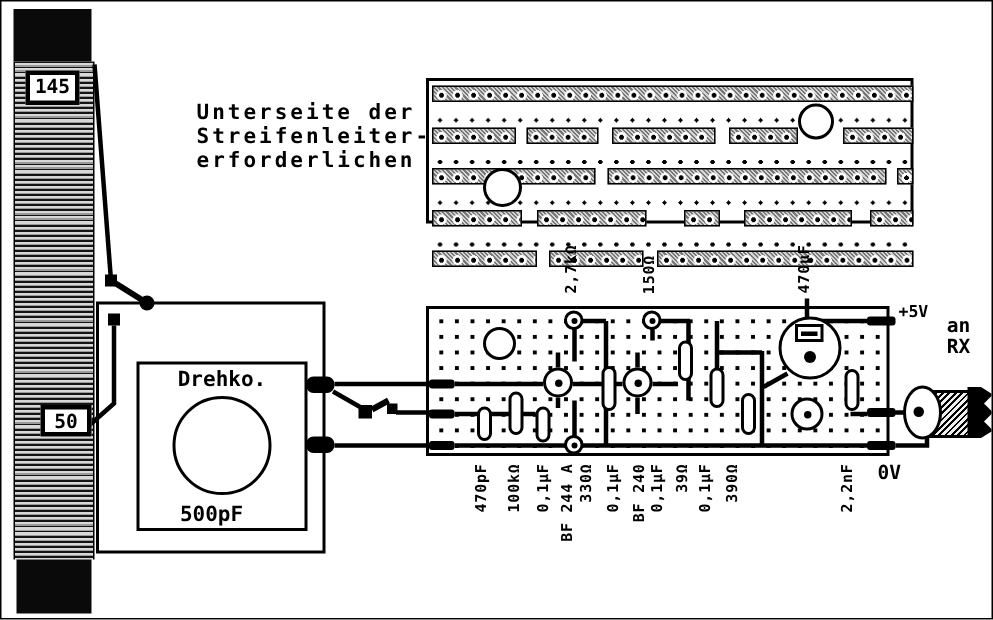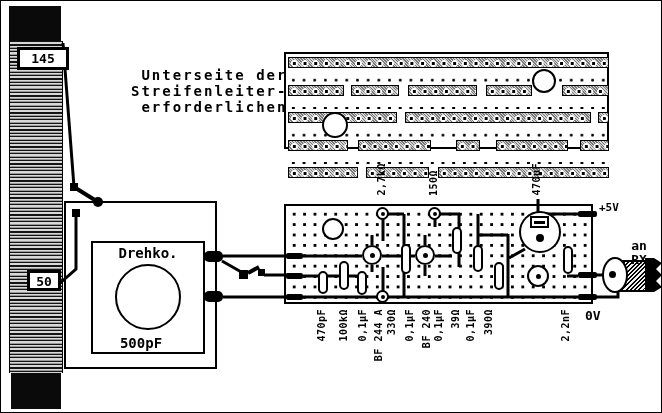--- a/index.html
+++ b/index.html
@@ -1,19 +1,19 @@
 <!DOCTYPE html>
 <html><head>
 <meta charset="utf-8">
 <style>
   html,body{margin:0;padding:0;background:#888;}
   #stage{position:relative;width:662px;height:413px;background:#fff;border:1px solid #000;
          box-sizing:border-box;overflow:hidden;
          font-family:"DejaVu Sans Mono",monospace;font-weight:bold;color:#000;}
-  .abs{position:absolute;box-sizing:border-box;text-align:right;}
+  .abs{position:absolute;box-sizing:border-box;}
   
   .coil-body{background:
      repeating-linear-gradient(180deg,#141414 0 1.2px,#d8d8d8 1.2px 2.6px,#9a9a9a 2.6px 3.4px);
      border-left:1px solid #000;border-right:1px solid #000;}
   .cap{background:#0a0a0a;}
   .tapbox{background:#fff;border:3px solid #000;text-align:center;font-size:13px;line-height:17px;}
   
   .obox{border:2px solid #000;background:#fff;}
   
   .strip-row{position:relative;height:11px;margin-bottom:8.3px;}
@@ -50,21 +50,21 @@
   .center{text-align:center;}
 </style>
 </head>
 <body>
 
 <div id="stage">
 
   <div class="abs cap" style="left:8px;top:5px;width:52px;height:35px;"></div>
   <div class="abs coil-body" style="left:8px;top:40px;width:54px;height:332px;"></div>
   <div class="abs cap" style="left:10px;top:372px;width:50px;height:36px;"></div>
-  <div class="abs tapbox" style="left:16px;top:46px;width:52px;height:23px;z-index:8;"><span>145</span></div>
+  <div class="abs tapbox" style="left:16px;top:46px;width:36px;height:23px;z-index:8;"><span>145</span></div>
   <div class="abs tapbox" style="left:26px;top:269px;width:34px;height:21px;z-index:8;"><span>50</span></div>
 
   <div class="abs note" style="left:130px;top:66px;">
       <div>Unterseite der</div>
       <div>Streifenleiter-</div>
       <div>erforderlichen</div>
     </div>
 
   <div class="abs obox" style="left:63px;top:200px;width:153px;height:168px;z-index:1;"></div>
   <div class="abs obox" style="left:90px;top:240px;width:114px;height:113px;z-index:2;"></div>
@@ -189,21 +189,21 @@
   <div class="abs bar" style="left:577px;top:293px;width:19px;height:6px;"></div>
 
   <div class="abs hatch" style="left:614px;top:259px;width:32px;height:32px;"></div>
   <svg class="overlay" width="662" height="413">
     <path d="M644 257 h9 l8 5 -6 6 6 6 -6 6 6 6 -8 5 h-9 z" fill="#000"></path>
   </svg>
   <div class="abs ellipse" style="left:601px;top:256px;width:26px;height:36px;"></div>
   <div class="abs dot" style="left:608px;top:270px;width:7px;height:7px;z-index:8;"></div>
 
   <div class="abs hlabel" style="left:598px;top:200px;font-size:11px;">+5V</div>
-  <div class="abs hlabel center" style="left:620px;top:238px;width:36px;">
+  <div class="abs hlabel center" style="left:620px;top:210px;width:36px;">
     <div>an</div>
     <div>RX</div>
   </div>
   <div class="abs hlabel" style="left:584px;top:308px;">0V</div>
 
 <div class="vlabel" style="left: 375px; bottom: 216px;">2,7kΩ</div>
     <div class="vlabel" style="left: 427px; bottom: 216px;">150Ω</div>
     <div class="vlabel" style="left: 530px; bottom: 216px;">470µF</div>
     <div class="vlabel" style="left: 315px; top: 308px;">470pF</div>
     <div class="vlabel" style="left: 337px; top: 308px;">100kΩ</div>

